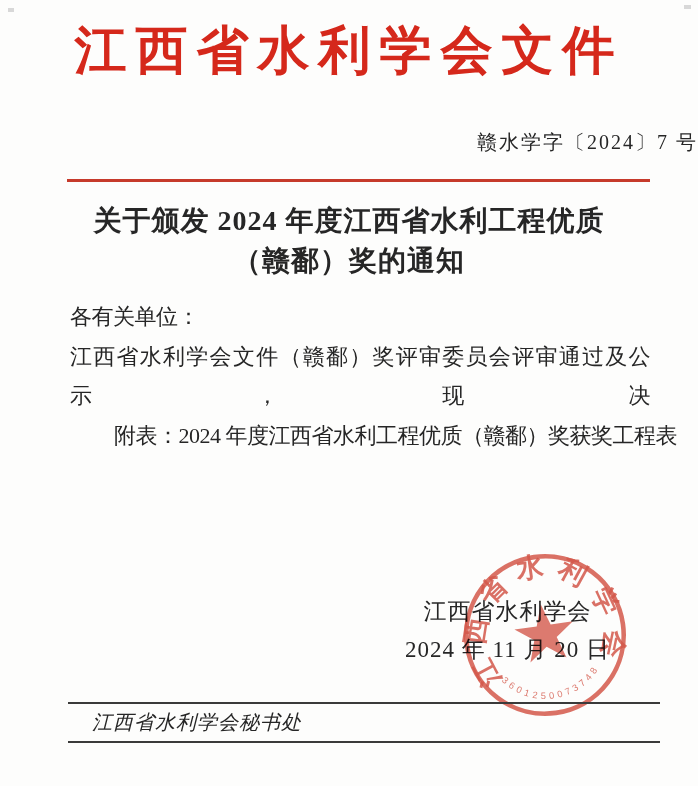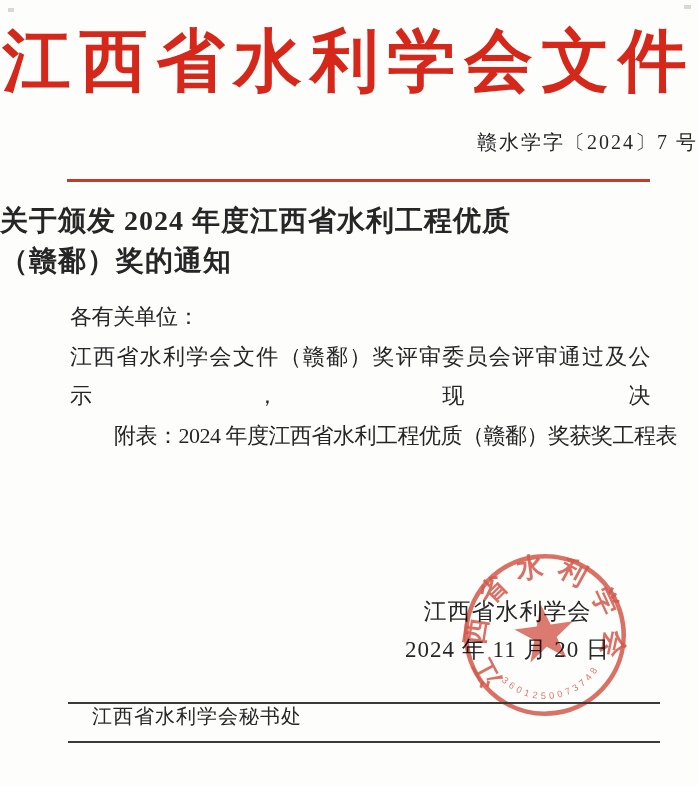--- a/index.html
+++ b/index.html
@@ -18,37 +18,37 @@
     font-family:"Liberation Serif","DejaVu Serif",serif;
     color:var(--ink);
   }
   .speck{position:absolute;background:#b9b9b9;opacity:.55;}
   .speck.tl{left:8px;top:8px;width:6px;height:4px;}
   .speck.tr{left:684px;top:5px;width:7px;height:4px;}
 
   .header-title{
     position:absolute;top:16px;left:0;right:0;
     text-align:center;
-    font-size:68px;font-weight:bold;
+    font-size:52px;font-weight:bold;
     letter-spacing:9px;
     color:var(--header_red);
     white-space:nowrap;
   }
   .doc-number{
     position:absolute;top:129px;left:0;right:0;
     text-align:right;
     font-size:20px;letter-spacing:2px;
   }
   .red-rule{
     position:absolute;top:179px;left:67px;width:583px;height:3px;
     background:var(--rule_red);
   }
   .doc-title{
     position:absolute;top:201px;left:0;right:0;
-    text-align:left;
+    text-align:center;
     font-size:28px;font-weight:bold;line-height:40px;
     letter-spacing:1px;
   }
   .body-block{
     position:absolute;top:297px;left:70px;width:580px;
     font-size:22px;letter-spacing:-0.5px;
   }
   .body-line{
     line-height:39.5px;
     white-space:nowrap;
@@ -74,22 +74,22 @@
     transform:rotate(-8deg);
   }
   .footer-rule{
     position:absolute;left:68px;width:592px;height:2px;
     background:#3a3a3a;
   }
   .footer-rule.top{top:702px;}
   .footer-rule.bottom{top:741px;}
   .footer-row{
     position:absolute;top:703px;left:68px;width:592px;height:38px;
-    display:flex;justify-content:space-between;align-items:flex-start;
-    font-size:20px;letter-spacing:1px;
+    display:flex;justify-content:space-between;align-items:center;
+    font-size:20px;letter-spacing:1px;font-style:italic;
   }
   .footer-row .left{padding-left:24px;}
   .footer-row .right{padding-right:0;}
 </style>
 </head>
 <body>
 
 <div class="page">
 
   <div class="speck tl"></div>

